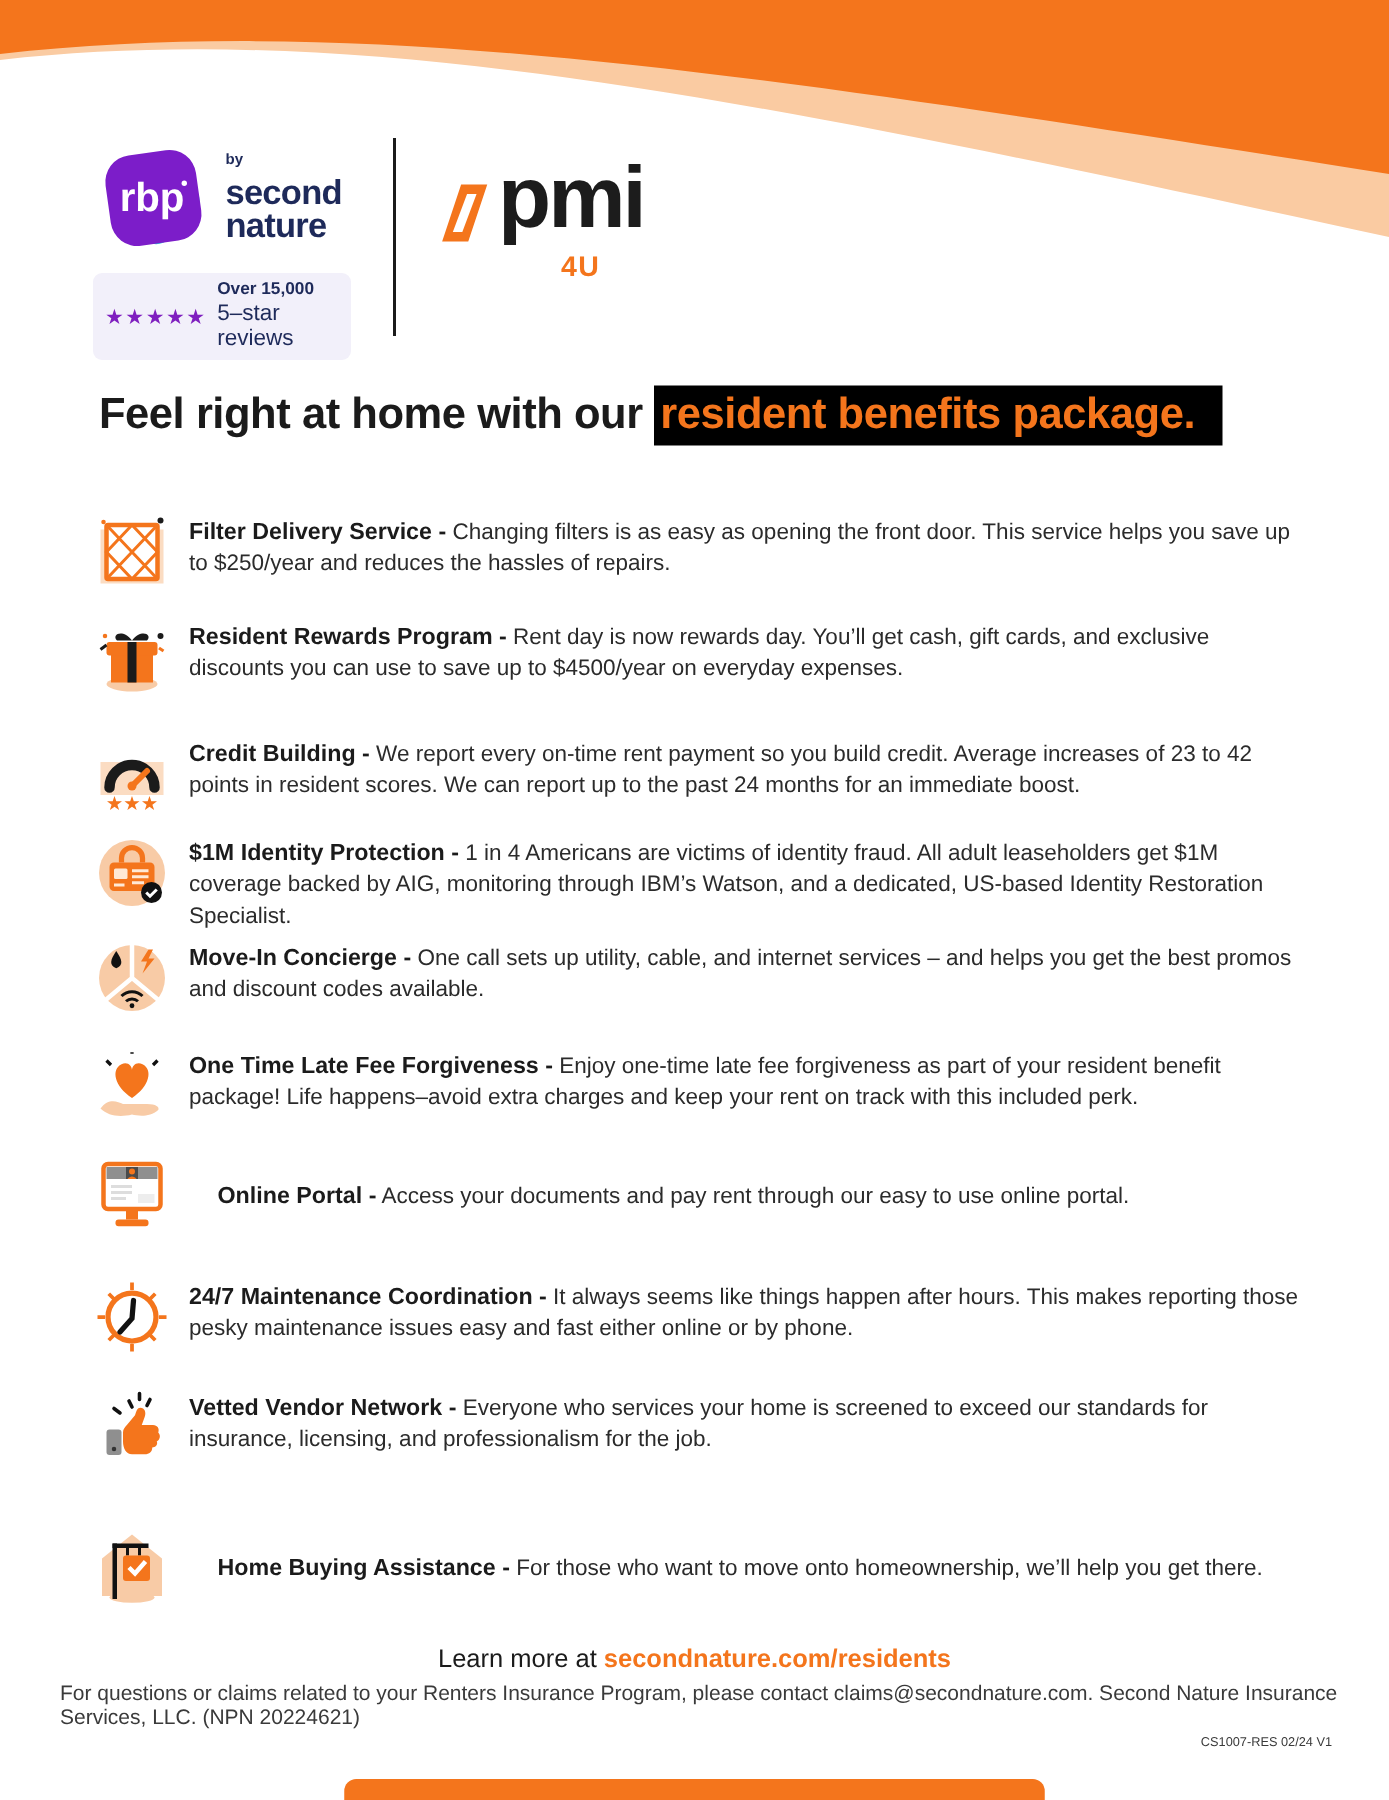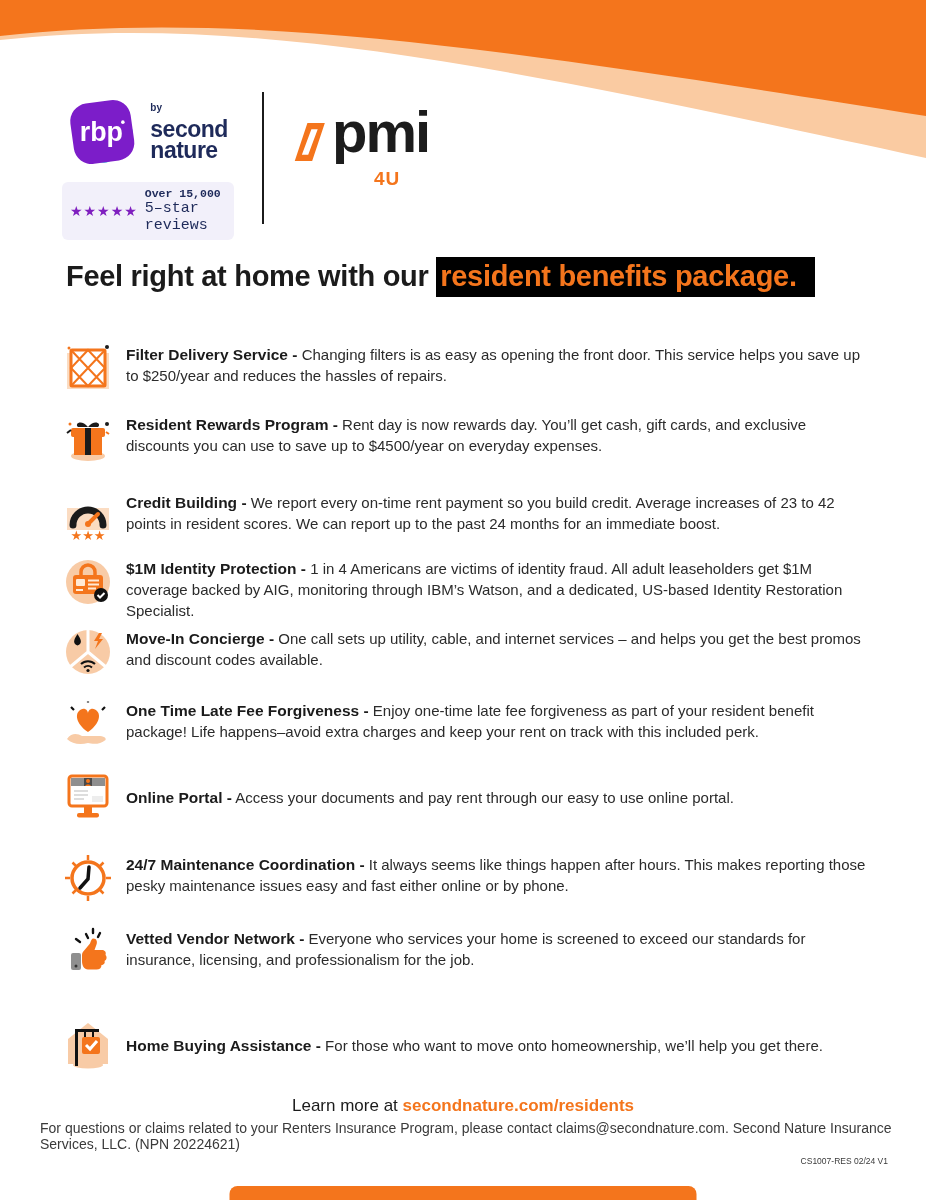--- a/index.html
+++ b/index.html
@@ -13,36 +13,36 @@
   .brand-row{position:absolute;top:88px;left:62px;display:flex;align-items:flex-start;}
   .rbp-block{width:178px;}
   .rbp-top{display:flex;align-items:center;}
   .rbp-mark{width:86px;height:88px;}
   .by-nature{margin-left:6px;line-height:1;}
   .by-txt{font-size:10px;color:#1e2a5a;font-weight:700;vertical-align:top;}
   .sn-line{font-size:23px;font-weight:800;color:#1e2a5a;letter-spacing:-0.5px;line-height:0.92;}
   .sn-wrap{display:inline-block;text-align:left;}
   .reviews-badge{margin-top:6px;width:156px;background:#f2f0fa;border-radius:6px;padding:5px 8px;display:flex;align-items:center;gap:7px;}
   .stars{color:#7f1fbf;font-size:14px;letter-spacing:1px;white-space:nowrap;}
-  .rev-lines{line-height:1.15;font-family:Liberation Mono, monospace;}
+  .rev-lines{line-height:1.15;}
   .rev-1{font-size:11.5px;font-weight:700;color:#1e2a5a;}
   .rev-2{font-size:15px;color:#1e2a5a;}
   .brand-divider{width:2px;height:132px;background:#1b1b1b;margin:4px 26px 0 22px;}
   .pmi-block{position:relative;margin-top:18px;display:flex;align-items:flex-start;}
   .pmi-icon{width:38px;height:56px;margin-top:8px;}
   .pmi-text{font-size:58px;font-weight:800;color:#1c1c1c;letter-spacing:-2px;line-height:0.9;margin-left:4px;}
   .pmi-sub{position:absolute;left:84px;top:62px;font-size:19px;font-weight:700;color:#f4751c;letter-spacing:1px;}
 
   
   .headline{position:absolute;top:260px;left:66px;width:810px;font-size:29px;font-weight:600;color:#1b1b1b;letter-spacing:-0.3px;}
   .hl-mark{color:#f4751c;font-weight:800;background:#000000;padding:3px 18px 5px 4px;}
 
   
   .benefit{position:absolute;left:62px;display:flex;align-items:flex-start;width:804px;}
-  .benefit.center{align-items:center;}
+  .benefit.center{align-items:center;gap:19px;}
   .b-icon{width:52px;height:52px;flex:0 0 52px;margin-right:12px;}
   .b-text{font-size:15px;line-height:21px;color:#2b2b2b;padding-top:2px;width:740px;}
   .b-title{font-weight:700;color:#1b1b1b;font-size:15.5px;}
 
   
   .learn-more{position:absolute;top:1096px;left:0;width:926px;text-align:center;font-size:17px;color:#1b1b1b;}
   .lm-link{color:#f4751c;font-weight:700;}
 
   
   .footer-note{position:absolute;left:40px;top:1120px;font-size:14px;color:#3a3a3a;}

